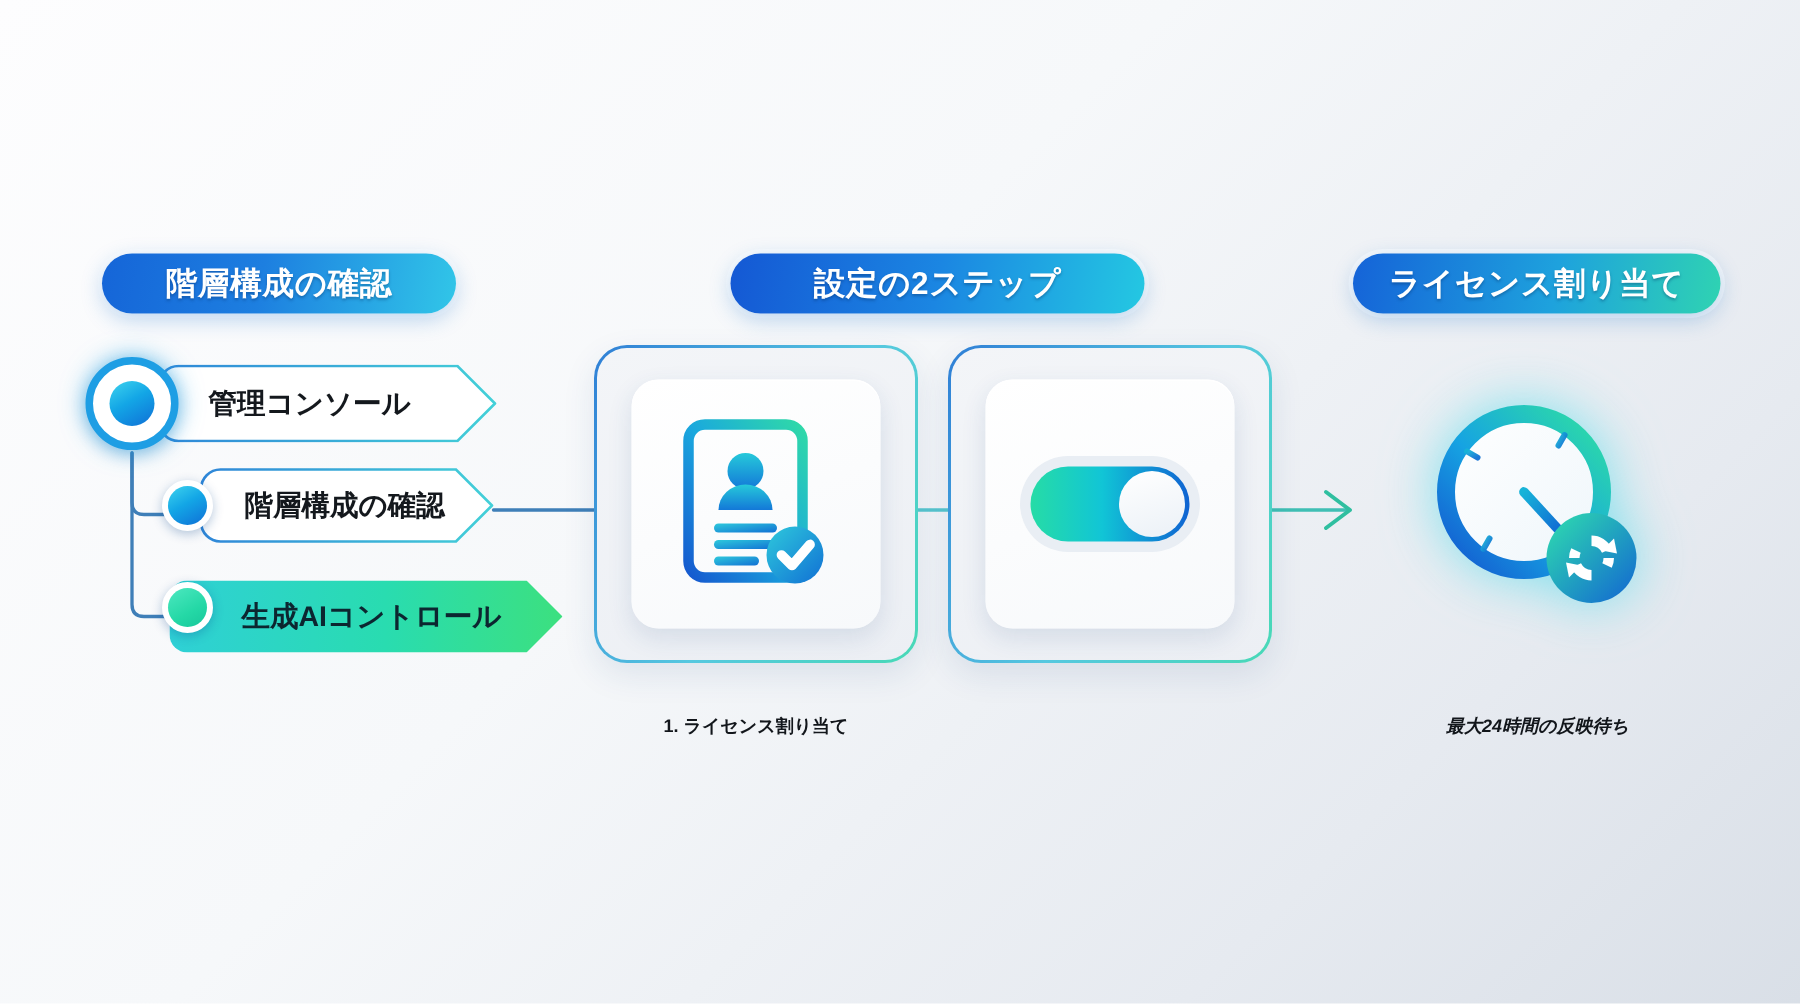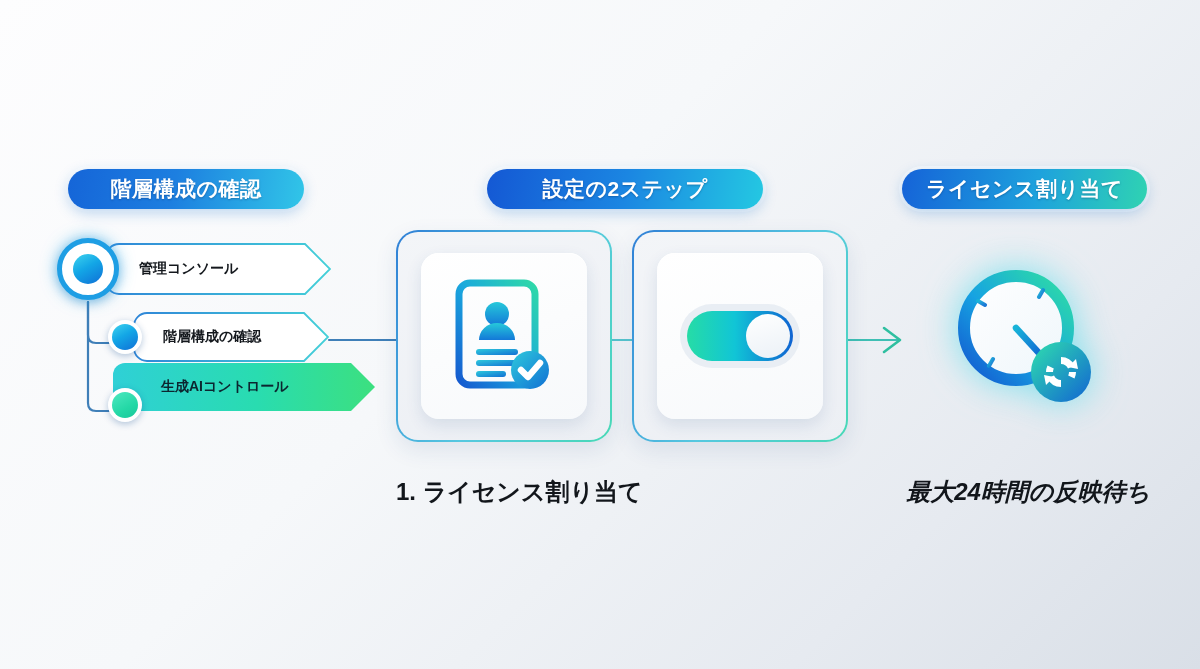--- a/index.html
+++ b/index.html
@@ -54,30 +54,30 @@
            border: 4px solid #fff; box-shadow: 0 2px 7px rgba(10,70,140,.30); }
   #dot-1 i { width: 26px; height: 26px; }
   #dot-2 { left: 108px; top: 388px; width: 34px; height: 34px;
            border: 4px solid #fff; box-shadow: 0 2px 7px rgba(10,70,140,.30); }
   #dot-2 i { width: 26px; height: 26px;
              background: linear-gradient(150deg, #4de8c0 0%, #24d8a6 60%, #19c79b 100%); }
 
   .pill { position: absolute; display: flex; align-items: center; z-index: 3; }
   .pill .pill-label {
     position: relative; z-index: 2;
-    font-size: 14px; font-weight: 700; color: #14181d;
+    font-size: 19px; font-weight: 700; color: #14181d;
     white-space: nowrap;
   }
   .pill svg { position: absolute; left: 0; top: 0; }
 
   #pill-0 { left: 105px; top: 243px; width: 226px; height: 52px; }
   #pill-0 .pill-label { margin-left: 34px; }
   #pill-1 { left: 133px; top: 312px; width: 196px; height: 50px; }
   #pill-1 .pill-label { margin-left: 30px; }
-  #pill-2 { left: 113px; top: 363px; width: 262px; height: 48px; }
+  #pill-2 { left: 113px; top: 387px; width: 262px; height: 48px; }
   #pill-2 .pill-label { margin-left: 48px; color: #0c2630; }
 
   
   .card-frame {
     position: absolute;
     top: 230px; width: 216px; height: 212px;
     border-radius: 22px;
     padding: 2px;
     background: linear-gradient(120deg, #2f7fd6 0%, #56c8e0 55%, #48d9b6 100%);
     box-shadow: 0 8px 22px rgba(25,70,130,.10);
@@ -93,22 +93,22 @@
     border-radius: 18px;
     background: linear-gradient(160deg, #ffffff 0%, #f7f9fb 100%);
     box-shadow: 0 6px 16px rgba(30,70,130,.12), inset 0 1px 0 #fff;
     display: flex; align-items: center; justify-content: center;
   }
   #card-1 { left: 396px; }
   #card-2 { left: 632px; }
 
   .card-caption {
     position: absolute; top: 476px;
-    font-size: 24px; font-weight: 700; color: #12161b;
-    white-space: nowrap; text-align: right;
+    font-size: 12px; font-weight: 700; color: #12161b;
+    white-space: nowrap; text-align: center;
   }
   #caption-1 { left: 396px; width: 216px; }
   #caption-2 { left: 632px; width: 216px; }
   #caption-3 { left: 900px; width: 250px; font-style: italic; }
 
   
   #clock-wrap {
     position: absolute; left: 948px; top: 262px; width: 152px; height: 152px;
     display: flex; align-items: center; justify-content: center;
     filter: drop-shadow(0 0 18px rgba(90,220,235,.75));

